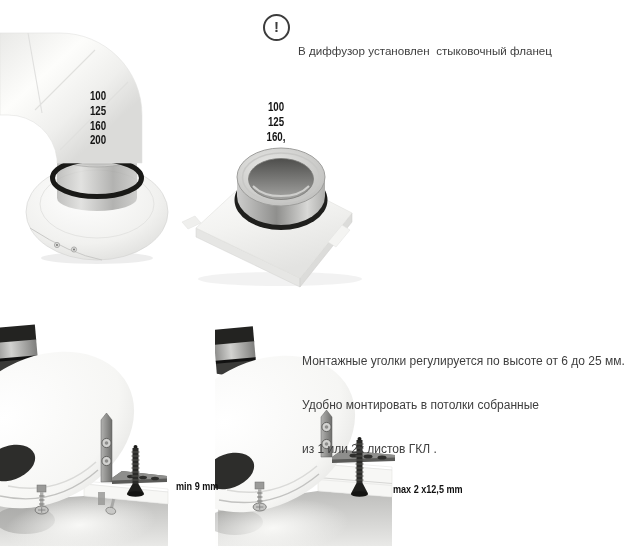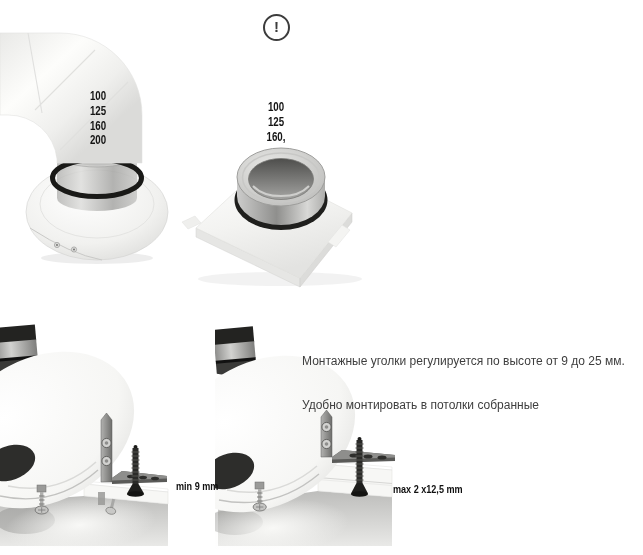--- a/index.html
+++ b/index.html
@@ -147,20 +147,21 @@
 </svg>
 
 <div class="abs size-stack stack-mid">
   <div>100</div>
   <div>125</div>
   <div>160,</div>
 </div>
 
 <div class="abs notice-icon">!</div>
 <div class="abs notice-text">
+  <div>В диффузор установлен  стыковочный фланец</div>
 </div>
 
 <svg class="abs" style="left:0;top:310px" width="215" height="240" viewBox="0 0 215 240">
   <defs>
     <linearGradient id="grayFloor" x1="0" y1="0" x2="0" y2="1">
       <stop offset="0" stop-color="#bdbdbb"></stop>
         <stop offset="1" stop-color="#e9e9e7"></stop>
     </linearGradient>
     <linearGradient id="metalBand" x1="0" y1="0" x2="1" y2="0">
       <stop offset="0" stop-color="#8e8e8c"></stop>
@@ -292,15 +293,16 @@
     <path d="M140.5,134 h8 M140.5,138 h8 M140.5,142 h8 M140.5,146 h8 M140.5,150 h8 M140.5,154 h8 M140.5,158 h8 M140.5,162 h8 M140.5,166 h8 M140.5,170 h8" stroke="#52524f" stroke-width="1"></path>
     <path d="M141.5,173 L136,183.5 L153,183.5 L147.5,173 Z" fill="#1e1e1c"></path>
     <ellipse cx="144.5" cy="184" rx="8.6" ry="2.8" fill="#141412"></ellipse>
   </g>
 </svg>
 
 <div class="abs dim-label label-min">min 9 mm</div>
 <div class="abs dim-label label-max">max 2 x12,5 mm</div>
 
 <div class="abs mount-text">
-  <div>Монтажные уголки регулируется по высоте от 9 до 25 мм.</div>
+  <div>Монтажные уголки регулируется по высоте от 6 до 25 мм.</div>
   <div>Удобно монтировать в потолки собранные</div>
+  <div>из 1 или 2х листов ГКЛ .</div>
 </div>
 
 </body></html>

